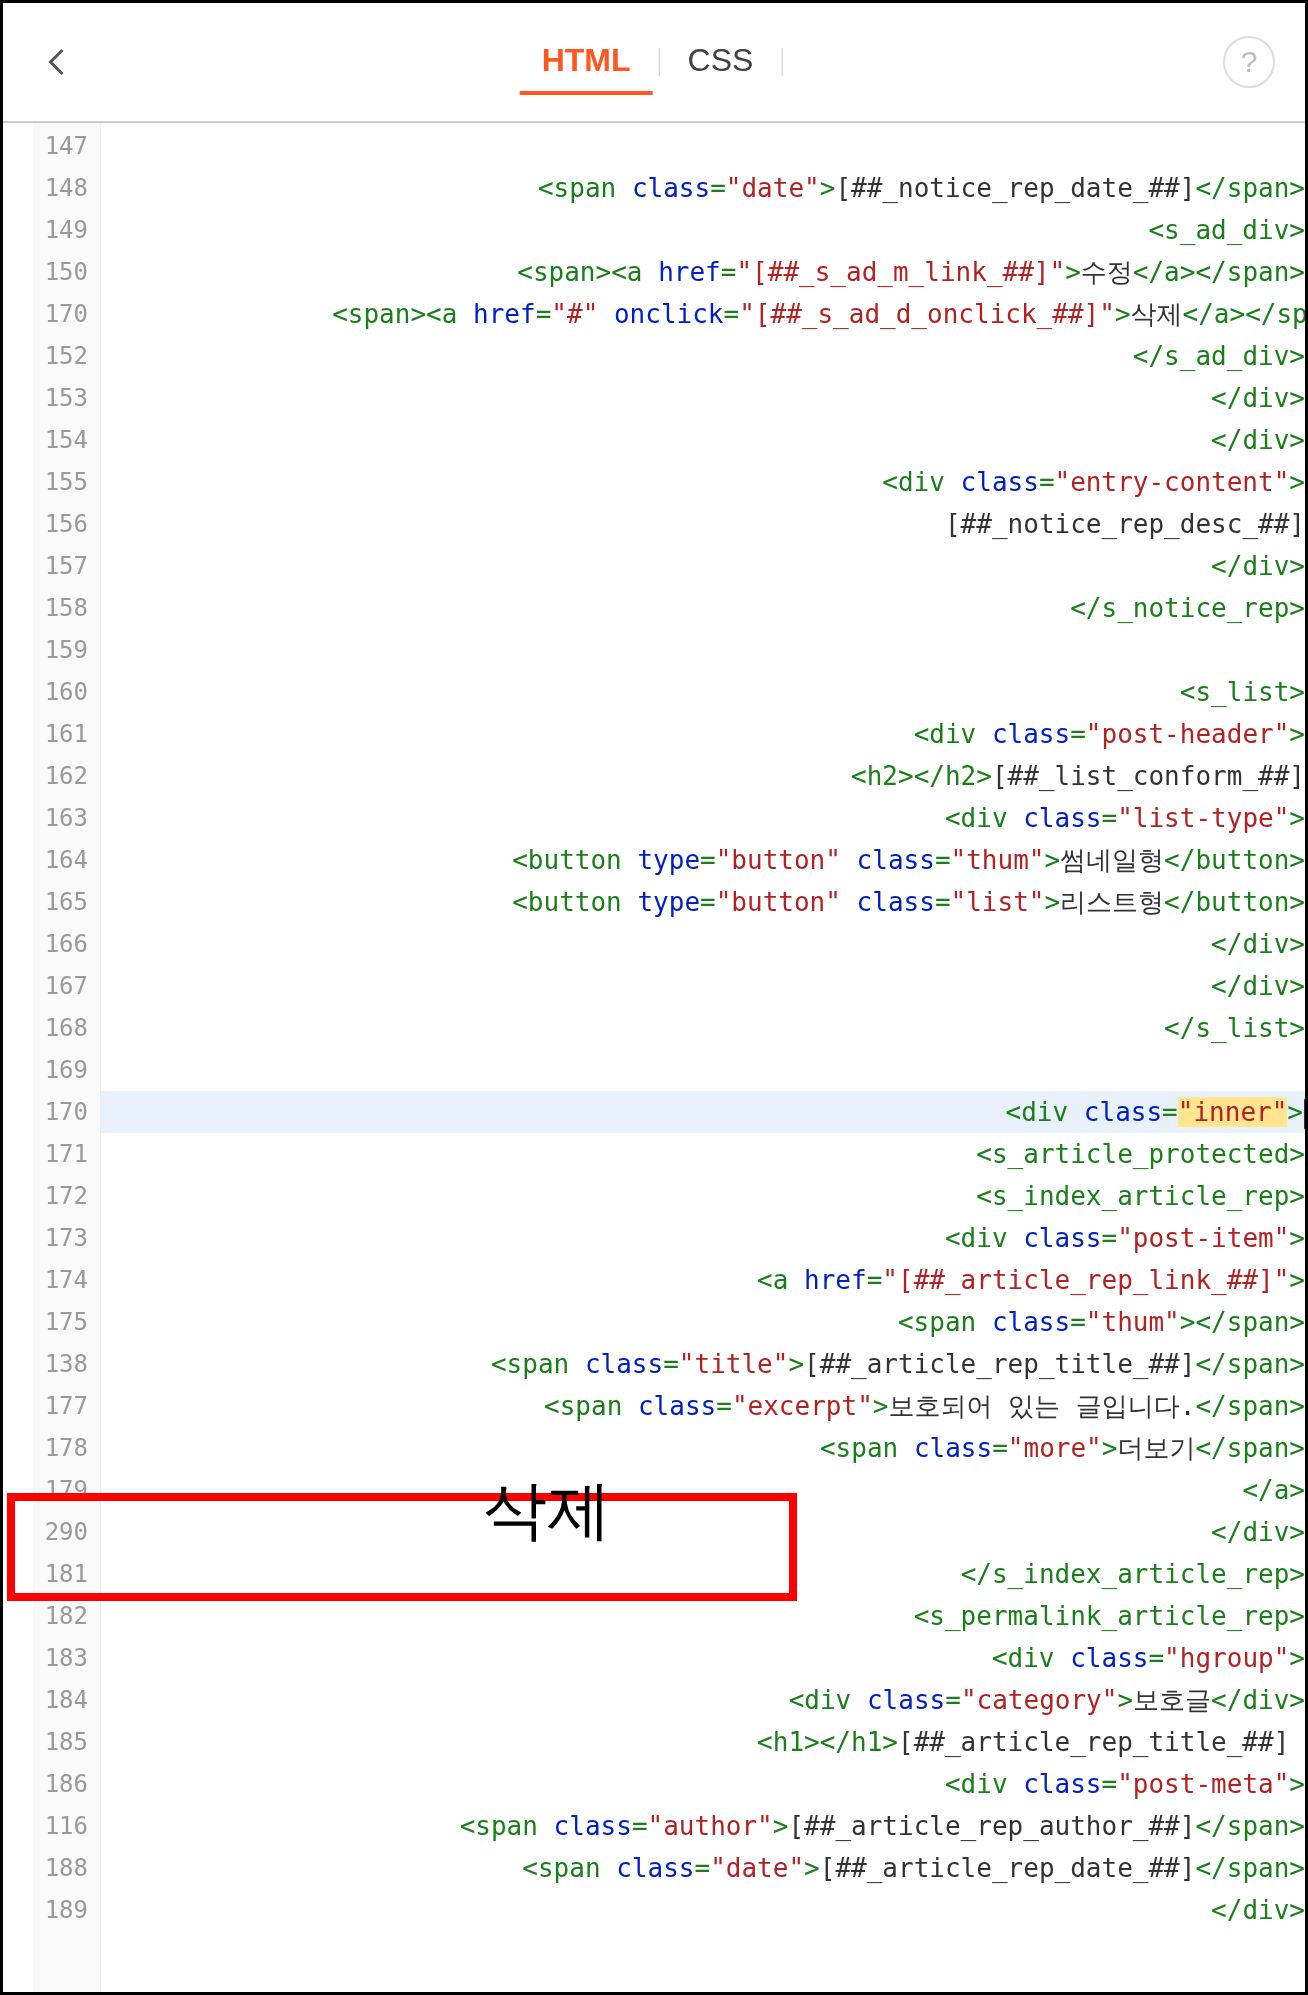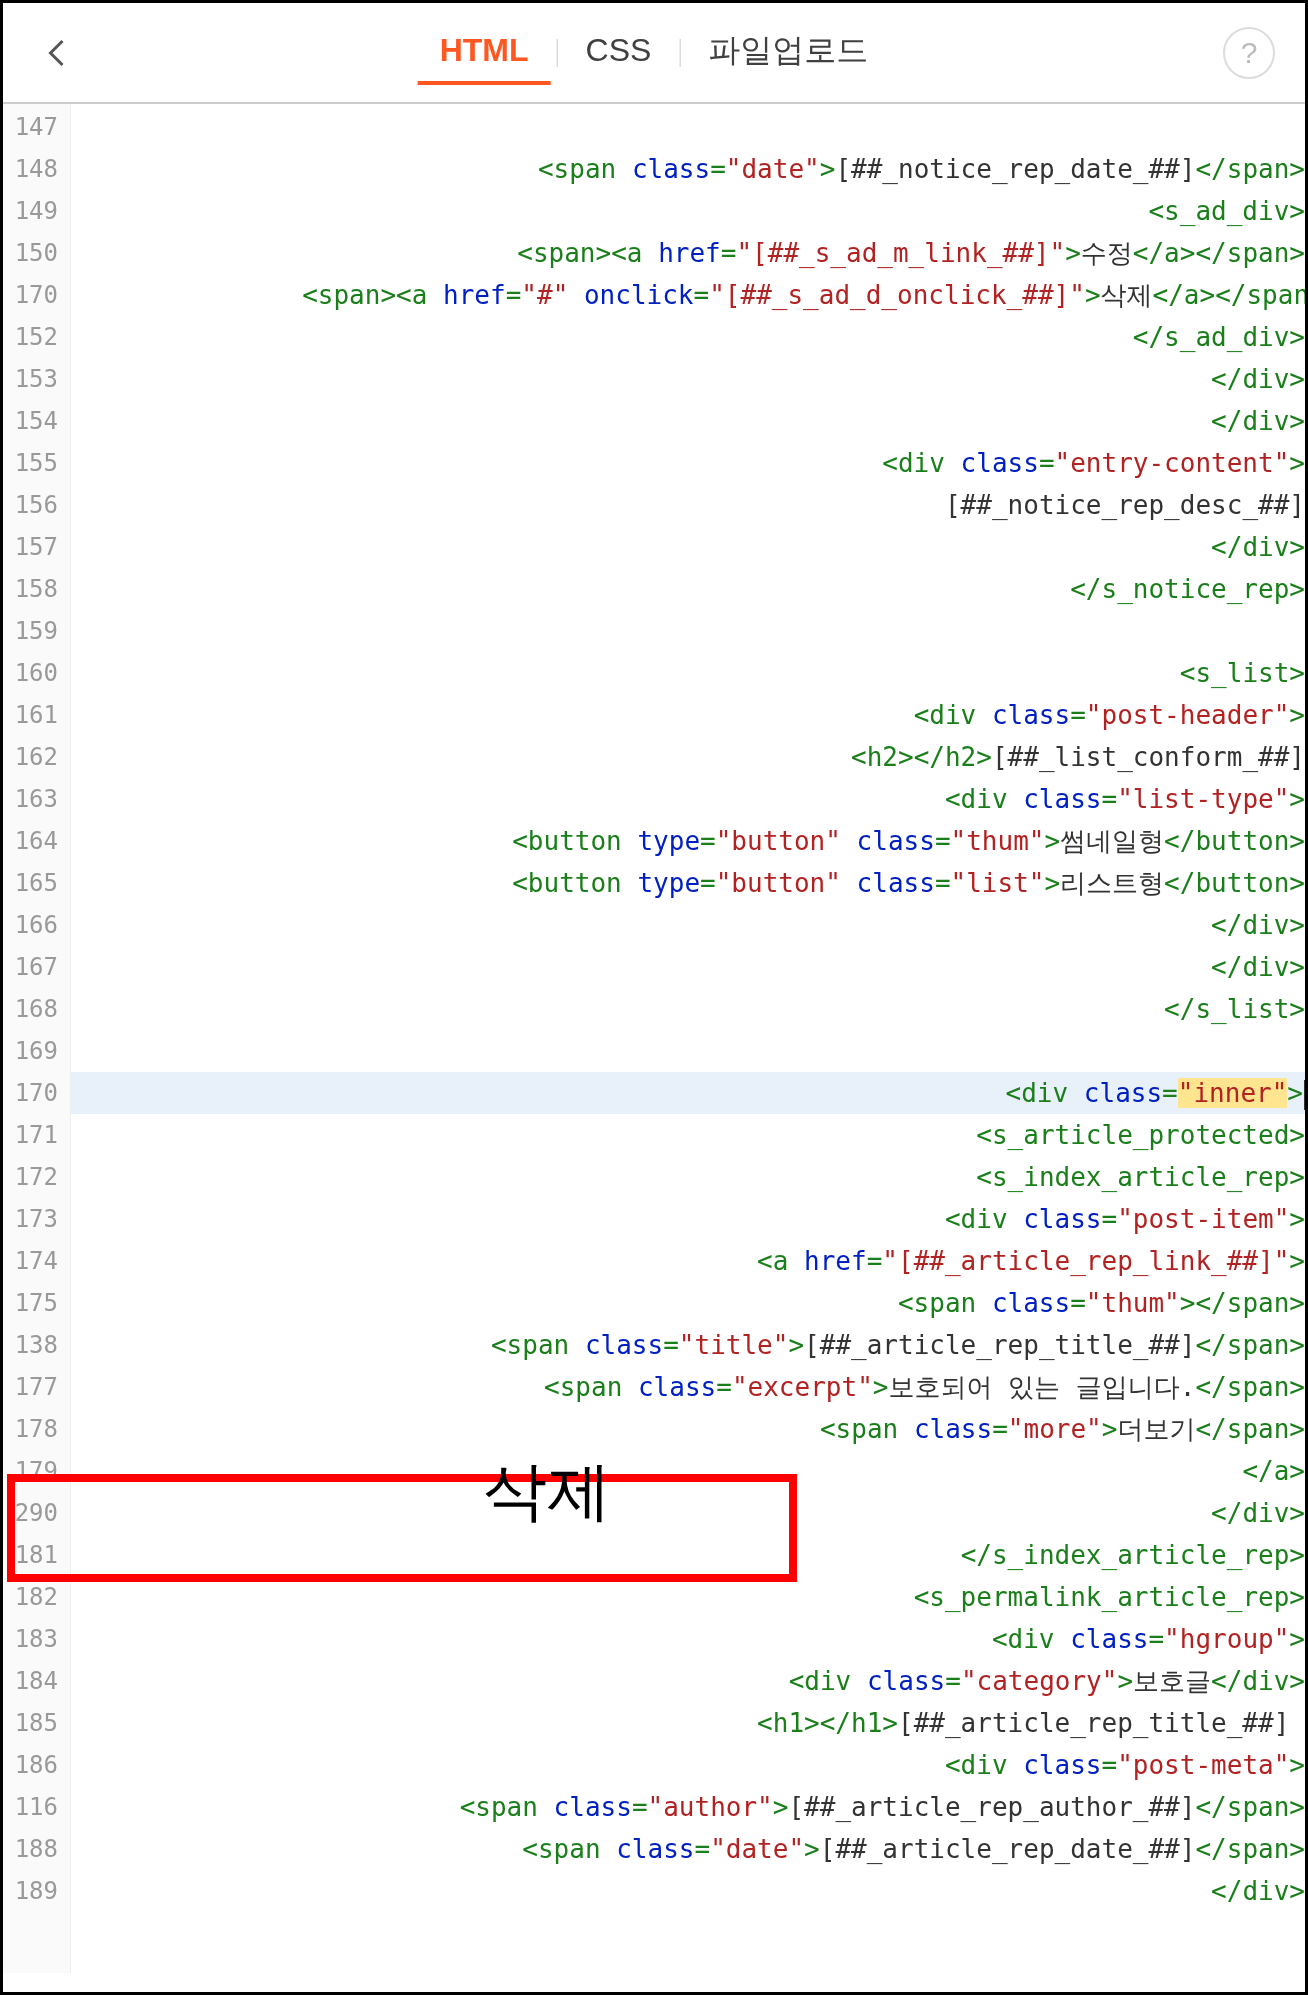--- a/index.html
+++ b/index.html
@@ -5,21 +5,21 @@
 * { margin: 0; padding: 0; box-sizing: border-box; }
 body {
   font-family: "Malgun Gothic", -apple-system, sans-serif;
   background: #fff;
   width: 1308px;
   height: 1995px;
   overflow: hidden;
   border: 3px solid #000;
 }
 .header {
-  height: 101px;
+  height: 120px;
   border-bottom: 2px solid #ccc;
   display: flex;
   align-items: center;
   padding: 0 30px;
   position: relative;
 }
 .back-btn {
   width: 50px;
   height: 50px;
   display: flex;
@@ -81,20 +81,21 @@
   cursor: pointer;
 }
 
 .editor {
   display: flex;
   height: calc(100% - 120px);
   font-family: Consolas, Monaco, monospace;
   font-size: 26px;
   line-height: 42px;
   position: relative;
+  padding-left: 30px;
 }
 .gutter {
   width: 68px;
   background: #fafafa;
   border-right: 1px solid #eee;
   color: #999;
   text-align: right;
   padding-right: 12px;
   padding-top: 2px;
   font-size: 24px;
@@ -159,21 +160,20 @@
   <div class="back-btn">
     <svg viewBox="0 0 24 24">
         <path d="M15 4 L7 12 L15 20"></path>
       </svg>
   </div>
   <div class="tabs">
     <div class="tab active">HTML</div>
     <div class="tab-sep"></div>
     <div class="tab">CSS</div>
     <div class="tab-sep"></div>
-    <div class="tab">파일업로드</div>
   </div>
   <div class="right-group">
     <div class="help-btn">?</div>
   </div>
 </div>
 
 <div class="editor">
   <div class="gutter" id="gutter">
       <div class="ln">147</div>
       <div class="ln">148</div>

